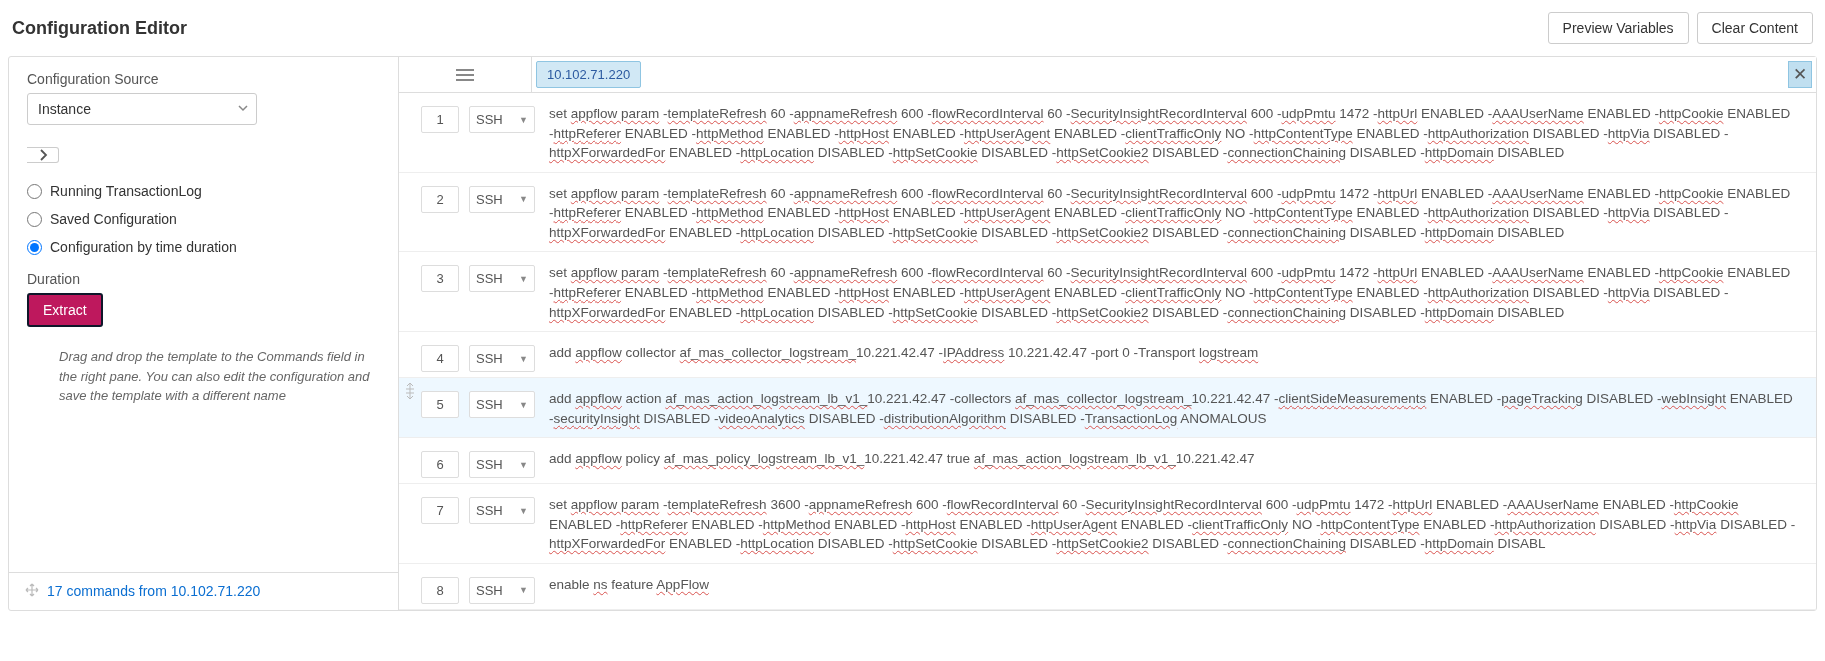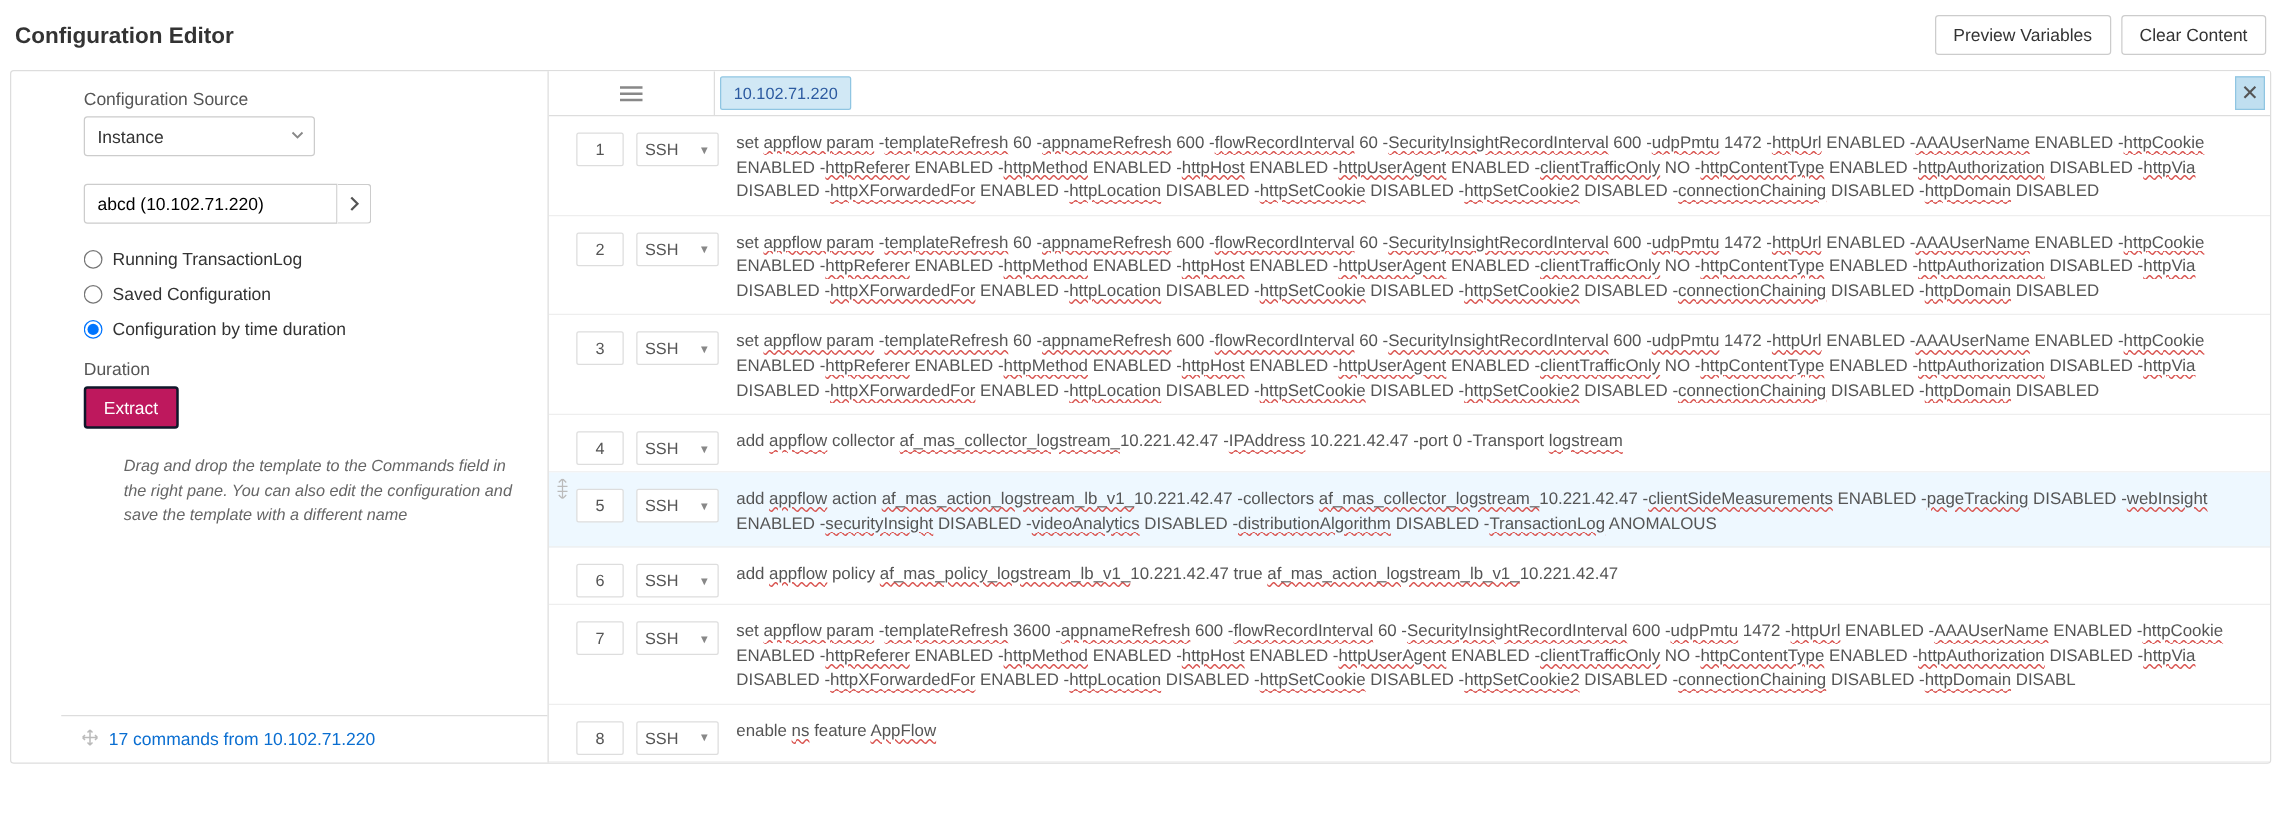--- a/index.html
+++ b/index.html
@@ -34,41 +34,40 @@
 .btn-primary {
   background: #be185d;
   color: #fff;
   border: 2px solid #0f172a;
 }
 .main-panel {
   border: 1px solid #ddd;
   border-radius: 3px;
   display: flex;
   min-height: 540px;
-  padding-left: 40px;
 }
 .left-panel {
   width: 390px;
   border-right: 1px solid #ddd;
   display: flex;
   flex-direction: column;
 }
 .left-inner {
   padding: 14px 18px;
   flex: 1;
 }
 .form-label {
   font-size: 14px;
   color: #555;
   margin-bottom: 6px;
   display: block;
 }
 .select-wrap {
   position: relative;
-  width: 185px;
+  width: 230px;
   margin-bottom: 22px;
 }
 .select {
   width: 100%;
   border: 1px solid #ccc;
   border-radius: 3px;
   padding: 7px 30px 7px 10px;
   font-size: 14px;
   background: #fff;
   cursor: pointer;
@@ -303,21 +302,20 @@
       <div class="select-wrap">
         <div class="select">Instance</div>
         <span class="select-arrow">
           <svg width="12" height="12" viewBox="0 0 12 12">
               <path d="M2 4 L6 8 L10 4" fill="none" stroke="#888" stroke-width="1.5"></path>
             </svg>
         </span>
       </div>
 
       <div class="input-group">
-        <input type="text" class="text-input" value="abcd (10.102.71.220)" style="">
         <button class="input-btn">
           <svg width="10" height="14" viewBox="0 0 10 14">
               <path d="M3 2 L8 7 L3 12" fill="none" stroke="#555" stroke-width="1.8"></path>
             </svg>
         </button>
       </div>
 
       <div class="radio-group">
         <label class="radio-row">
           <input type="radio" name="cfg" style="">

